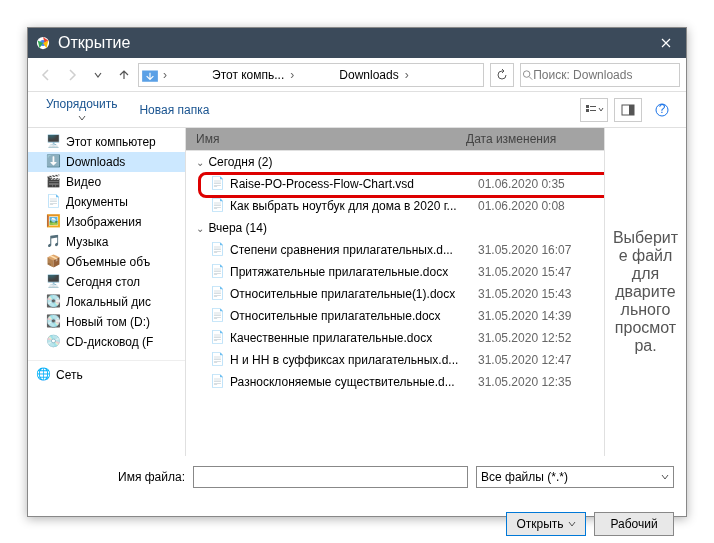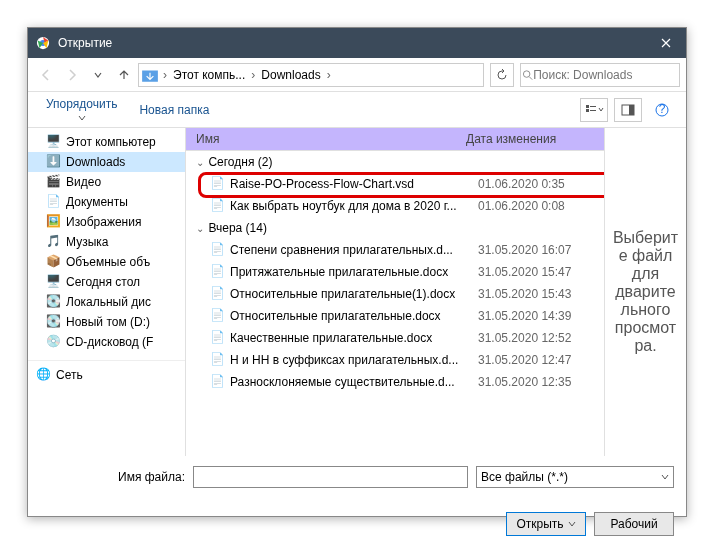--- a/index.html
+++ b/index.html
@@ -1,43 +1,43 @@
 <!DOCTYPE html>
 <html><head>
 <meta charset="utf-8">
 <style>
 * { box-sizing: border-box; margin: 0; padding: 0; font-family: 'Segoe UI', Tahoma, sans-serif; font-size: 12px; }
 body { background: #fff; width: 714px; height: 543px; position: relative; }
 .dialog { position: absolute; left: 27px; top: 27px; width: 660px; height: 490px; border: 1px solid #888; background: #fff; box-shadow: 0 2px 10px rgba(0,0,0,0.3); }
 .titlebar { height: 30px; background: #3b4a5a; color: #fff; display: flex; align-items: center; padding: 0 8px; }
 .titlebar .chrome-icon { width: 14px; height: 14px; margin-right: 8px; }
-.titlebar .title { flex: 1; font-size: 12px; }
+.titlebar .title { flex: 1; font-size: 16px; }
 .titlebar .close { width: 40px; height: 30px; display: flex; align-items: center; justify-content: center; margin-right: -8px; cursor: pointer; }
 .addrbar { height: 34px; display: flex; align-items: center; padding: 2px 6px; border-bottom: 1px solid #e0e0e0; gap: 2px; }
 .nav-btn { width: 24px; height: 24px; display: flex; align-items: center; justify-content: center; cursor: pointer; border-radius: 2px; }
 .nav-btn.disabled { opacity: 0.4; cursor: default; }
 .breadcrumb { flex: 1; height: 24px; border: 1px solid #ccc; display: flex; align-items: center; background: #fff; }
 .bc-folder-icon { width: 18px; height: 18px; margin: 0 2px; }
-.bc-item { padding: 0 4px; cursor: pointer; }
+.bc-item { padding: 0 4px; cursor: pointer; margin-left: 39px; }
 .bc-sep { padding: 0 2px; color: #666; }
 .refresh-btn { width: 24px; height: 24px; border: 1px solid #ccc; display: flex; align-items: center; justify-content: center; margin-left: 4px; cursor: pointer; }
 .search-box { width: 160px; height: 24px; border: 1px solid #ccc; display: flex; align-items: center; padding: 0 1px; margin-left: 4px; }
 .search-box input { border: none; outline: none; width: 100%; font-size: 12px; color: #888; }
 .toolbar { height: 36px; display: flex; align-items: center; padding: 0 10px; border-bottom: 1px solid #e0e0e0; gap: 6px; }
 .tb-btn { padding: 4px 8px; color: #1a5490; cursor: pointer; display: flex; align-items: center; gap: 3px; flex-direction: column; }
 .tb-spacer { flex: 1; }
 .tb-icon-btn { width: 28px; height: 24px; border: 1px solid #ccc; display: flex; align-items: center; justify-content: center; cursor: pointer; }
 .content { display: flex; height: 328px; }
 .sidebar { width: 158px; border-right: 1px solid #e0e0e0; overflow-y: auto; padding: 4px 0; }
 .tree-item { display: flex; align-items: center; padding: 2px 4px 2px 18px; cursor: pointer; gap: 4px; white-space: nowrap; overflow: hidden; }
 .tree-item.selected { background: #cce8ff; }
 .tree-icon { width: 16px; height: 16px; flex-shrink: 0; }
 .tree-item.network { margin-top: 8px; padding-left: 8px; border-top: 1px solid #eee; padding-top: 6px; }
 .filelist { flex: 1; overflow-y: auto; position: relative; }
-.fl-header { display: flex; padding: 4px 10px; border-bottom: 1px solid #e0e0e0; position: sticky; top: 0; background: #c4b5fd; }
+.fl-header { display: flex; padding: 4px 10px; border-bottom: 1px solid #e0e0e0; position: sticky; top: 0; background: #a3a3a3; }
 .fl-header .col-name { width: 270px; color: #444; }
 .fl-header .col-date { color: #444; }
 .fl-group { padding: 4px 10px; display: flex; align-items: center; gap: 4px; cursor: pointer; }
 .fl-group .chev { color: #666; font-size: 10px; }
 .fl-row { display: flex; padding: 3px 10px 3px 24px; cursor: pointer; align-items: center; }
 .fl-row .file-icon { width: 16px; height: 16px; margin-right: 4px; flex-shrink: 0; }
 .fl-row .fname { width: 248px; white-space: nowrap; overflow: hidden; text-overflow: ellipsis; }
 .fl-row .fdate { color: #666; }
 .highlight-box { position: absolute; border: 3px solid #d00; border-radius: 8px; pointer-events: none; }
 .preview { width: 82px; border-left: 1px solid #e0e0e0; display: flex; align-items: center; justify-content: center; padding: 6px; }

